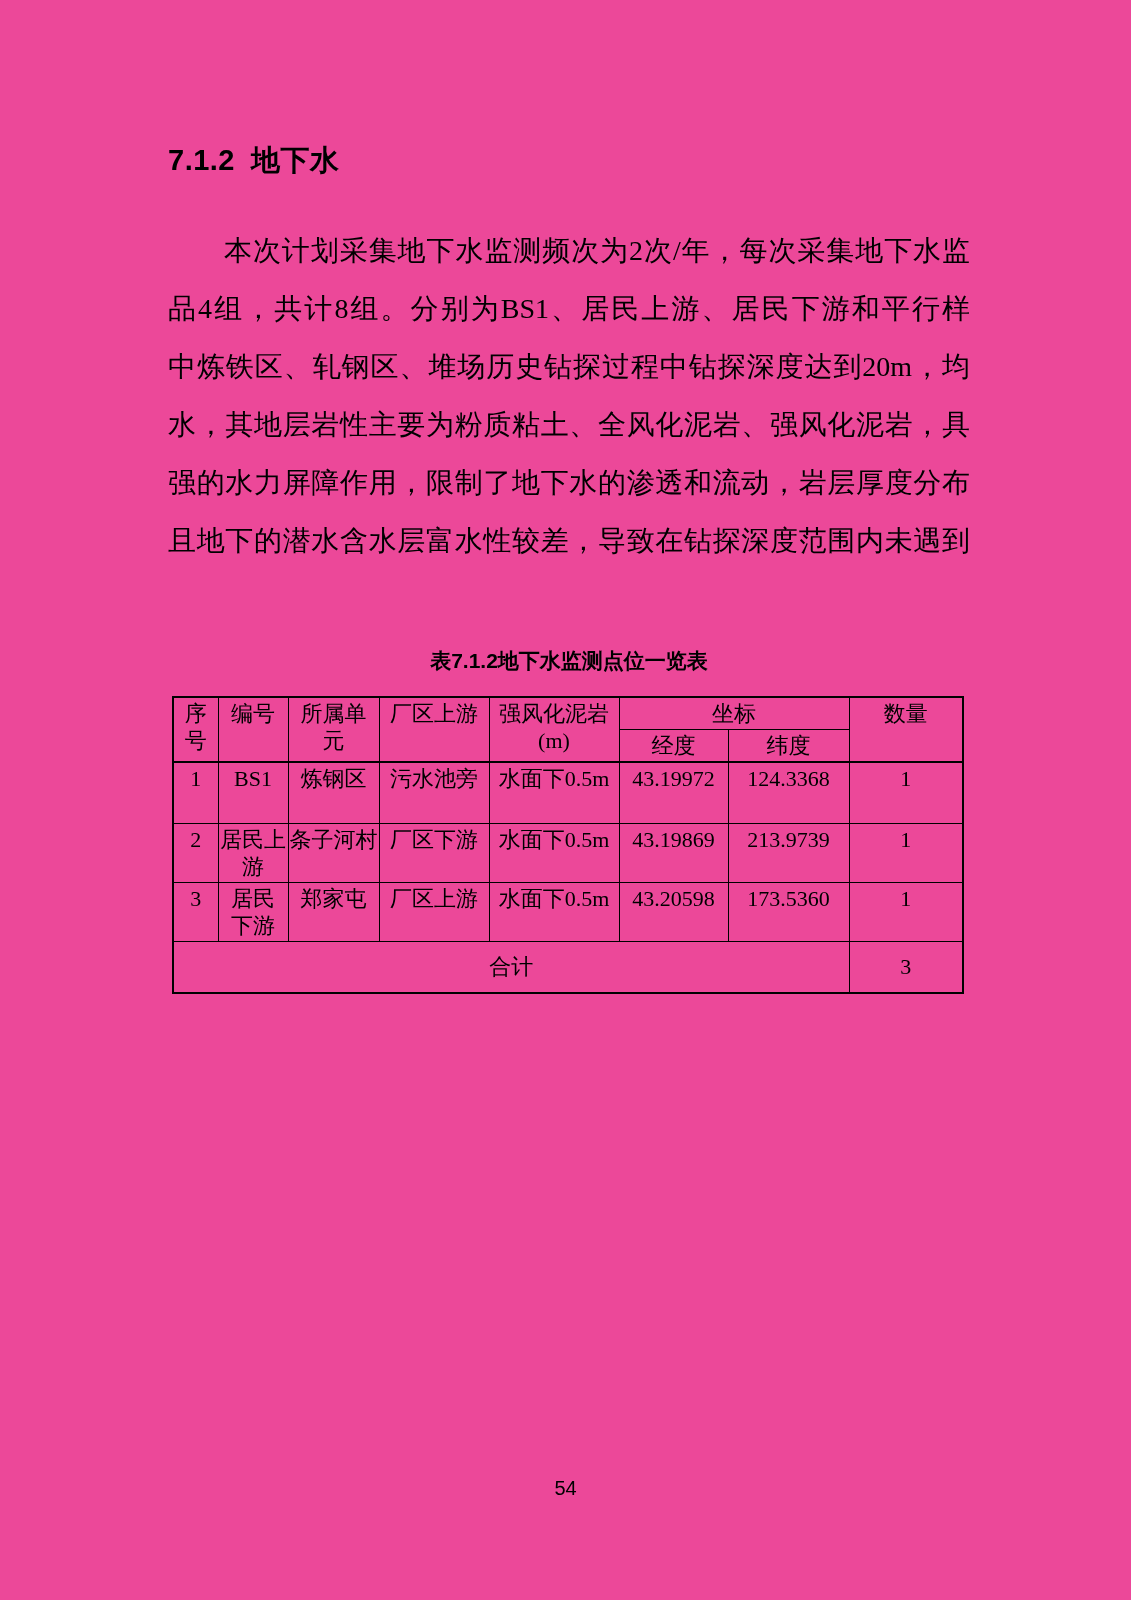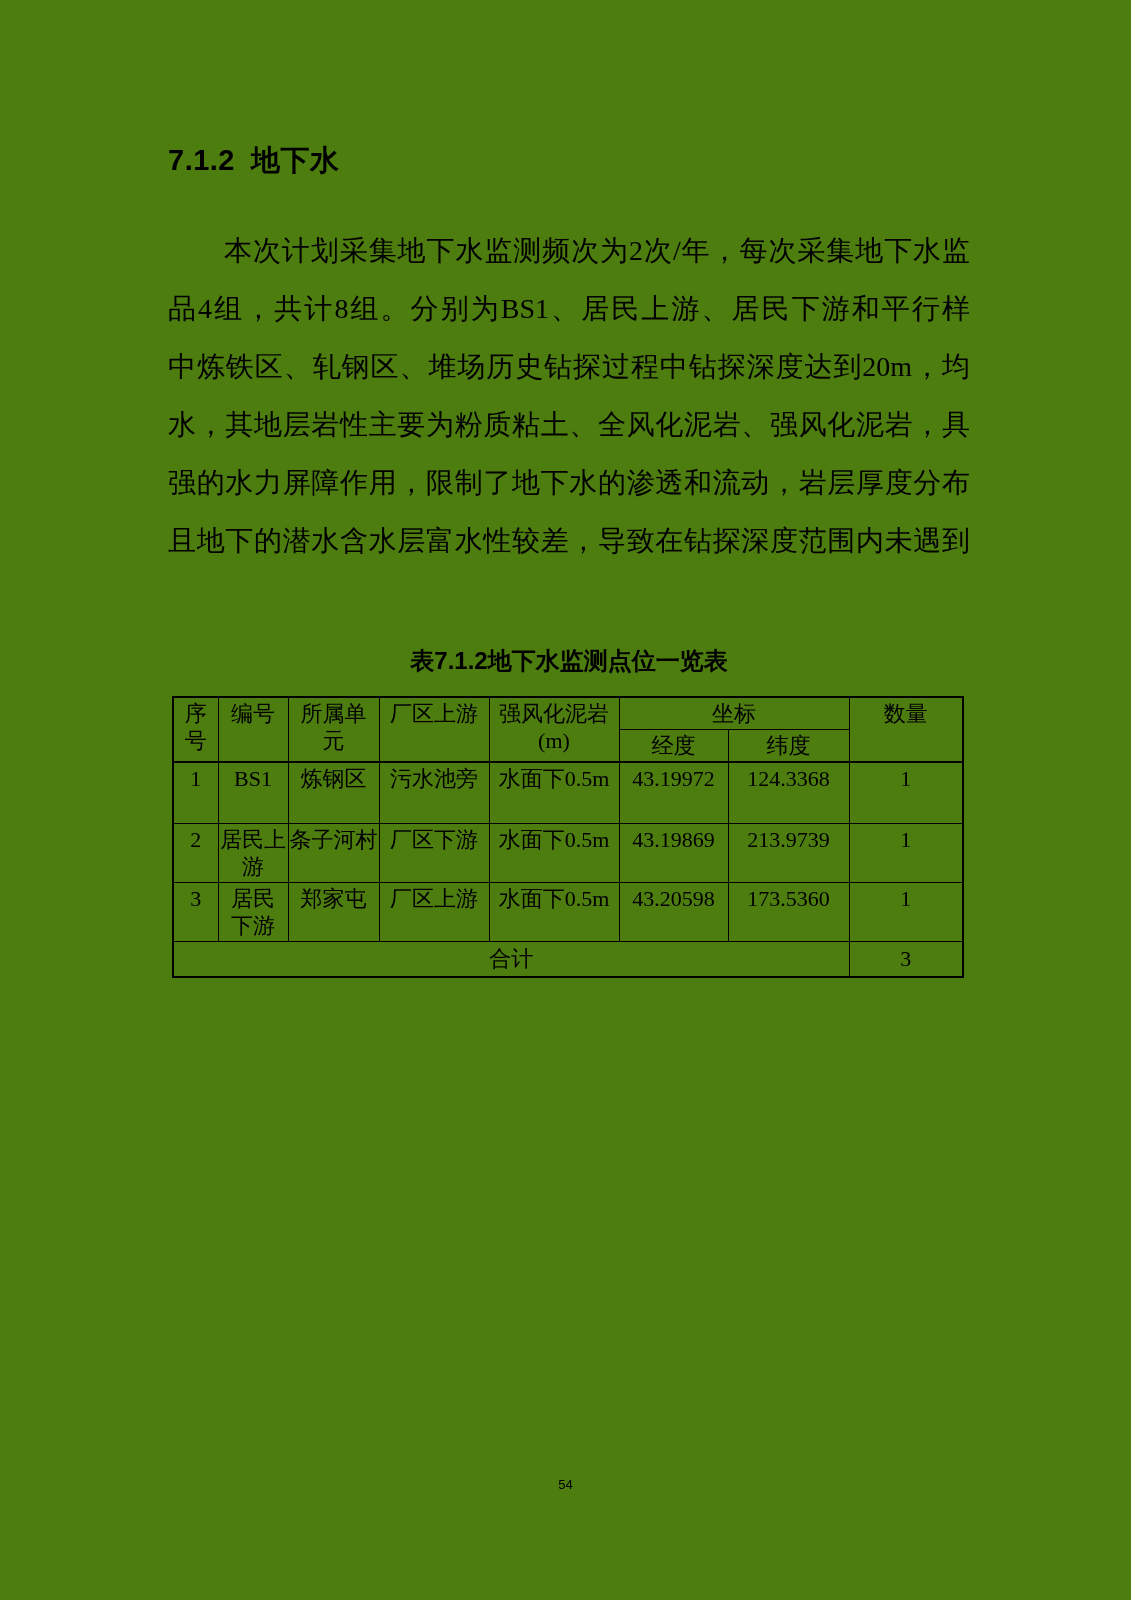--- a/index.html
+++ b/index.html
@@ -1,21 +1,21 @@
 <!DOCTYPE html>
 <html><head>
 <meta charset="utf-8">
 <style>
   * { margin: 0; padding: 0; box-sizing: border-box; }
   html, body { background: #ffffff; }
   .page {
     position: relative;
     width: 1131px;
     height: 1600px;
-    background: #4d7c0f;
+    background: #ec4899;
     color: #000000;
     font-family: "Liberation Serif", "DejaVu Serif", serif;
     overflow: hidden;
   }
   .heading {
     position: absolute;
     left: 168px;
     top: 141px;
     font-family: "Liberation Sans", "DejaVu Sans", sans-serif;
     font-weight: bold;
@@ -43,21 +43,21 @@
   .para .line.first { text-indent: 2em; }
   .para .line.last { text-align-last: left; }
   .tbl-caption {
     position: absolute;
     left: 168px;
     top: 643px;
     width: 802px;
     text-align: center;
     font-family: "Liberation Sans", "DejaVu Sans", sans-serif;
     font-weight: bold;
-    font-size: 24px;
+    font-size: 21px;
     line-height: 36px;
   }
   table.points {
     position: absolute;
     left: 172px;
     top: 696px;
     width: 790px;
     border-collapse: collapse;
     table-layout: fixed;
     font-size: 22px;
@@ -72,30 +72,30 @@
     white-space: pre-line;
     overflow: hidden;
   }
   table.points { border: 2px solid #000000; }
   table.points thead th { border-bottom-width: 1px; }
   table.points thead tr.sub th, table.points thead th[rowspan] { border-bottom-width: 2px; }
   tr.hrow  { height: 31px; }
   tr.r1    { height: 61px; }
   tr.r2    { height: 59px; }
   tr.r3    { height: 54px; }
-  tr.foot  { height: 36px; }
+  tr.foot  { height: 52px; }
   tr.foot td { vertical-align: middle; }
   .page-num {
     position: absolute;
     left: 0;
     top: 1477px;
     width: 100%;
     text-align: center;
     font-family: "Liberation Sans", "DejaVu Sans", sans-serif;
-    font-size: 13px;
+    font-size: 20px;
   }
 </style>
 </head>
 <body>
 
 <div class="page">
 
   <div class="heading">
     <span class="num">7.1.2</span><span>地下水</span>
   </div>

